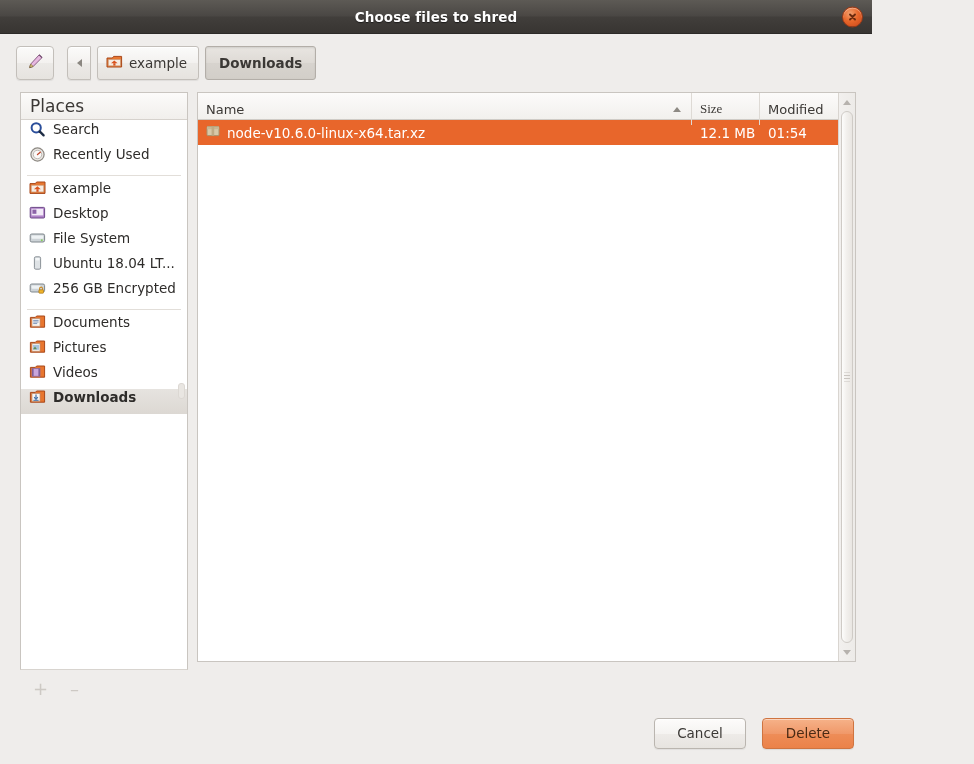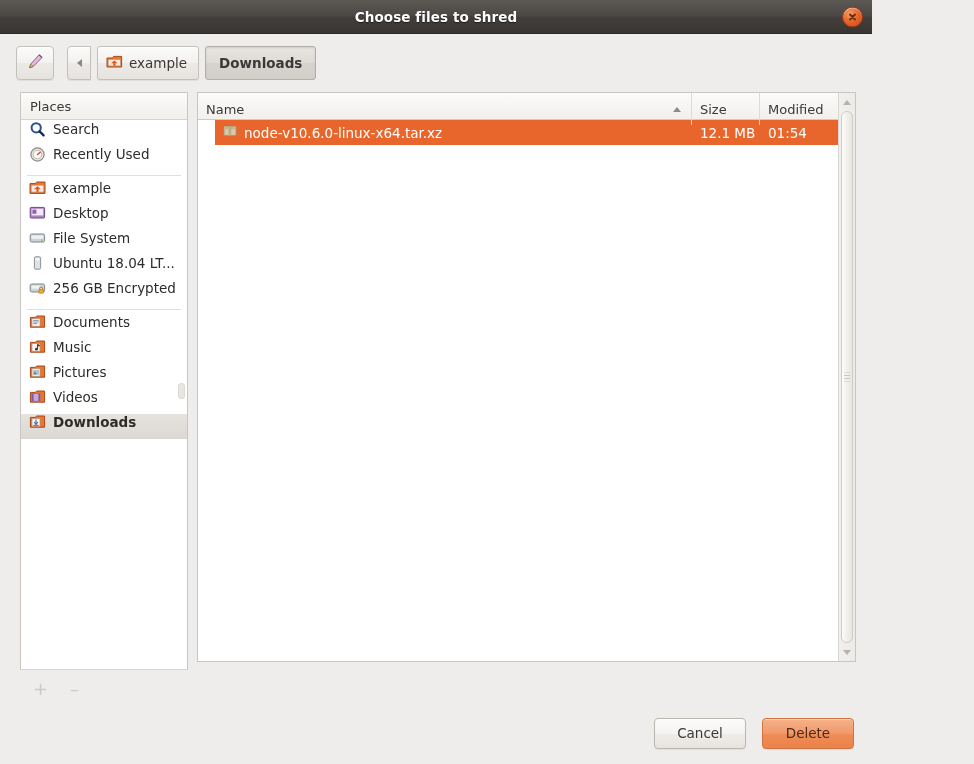--- a/index.html
+++ b/index.html
@@ -114,21 +114,21 @@
     position: relative;
     overflow: hidden;
     min-height: 0;
   }
   .sb-header {
     height: 27px;
     background: linear-gradient(to bottom, #fcfbfa 0%, #f1efec 100%);
     border-bottom: 1px solid #d6d2cd;
     display: flex; align-items: center;
     padding-left: 9px;
-    font-size: 13px;
+    font-size: 17px;
     color: #3b3835;
   }
   .sb-list { padding-top: 1px; }
   .sb-item {
     height: 25px;
     display: flex; align-items: flex-start;
     padding-left: 8px;
     gap: 7px;
     font-size: 13.5px;
     color: #2e2c2a;
@@ -201,31 +201,31 @@
   .col {
     display: flex; align-items: center;
     font-size: 13px;
     color: #3b3835;
     padding: 16px 8px;
     cursor: pointer;
     border-right: 1px solid #dedad5;
     position: relative;
   }
   .col.name { flex: 1 1 auto; min-width: 0; justify-content: space-between; }
-  .col.size { width: 68px; flex: 0 0 68px; }
+  .col.size { width: 68px; flex: 0 0 68px; font-family: Liberation Serif, serif; }
   .col.mod  { width: 78px; flex: 0 0 78px; border-right: none; }
   .sort-tri {
     width: 0; height: 0;
     border-left: 4px solid transparent;
     border-right: 4px solid transparent;
     border-bottom: 5px solid #8d8983;
     margin-right: 2px;
   }
 
-  .rows { flex: 1 1 auto; overflow: hidden; padding-left: 17px; }
+  .rows { flex: 1 1 auto; overflow: hidden; }
   .row {
     display: flex;
     height: 25px;
     align-items: center;
     font-size: 13.5px;
     color: #2e2c2a;
     cursor: pointer;
   }
   .row.selected { background: #e8662b; color: #ffffff; }
   .cell { padding: 0 8px; display: flex; align-items: center; gap: 7px; white-space: nowrap; overflow: hidden; }
@@ -446,31 +446,20 @@
             <span class="sb-icon">
               <svg width="17" height="16" viewBox="0 0 17 16">
                 <path d="M1.4 3.4 H6.4 L7.6 2 H15.6 V13.2 H1.4 Z" fill="#e8762f" stroke="#a8481a" stroke-width="1"></path>
                 <rect x="3" y="4.6" width="8" height="7.6" fill="#fbf6f1" stroke="#b9937a" stroke-width=".7"></rect>
                 <path d="M4.2 6.4 H9.6 M4.2 8 H9.6 M4.2 9.6 H8.2" stroke="#6d8ab5" stroke-width=".9"></path>
               </svg>
             </span>
             <span>Documents</span>
           </div>
 
-          <div class="sb-item">
-            <span class="sb-icon">
-              <svg width="17" height="16" viewBox="0 0 17 16">
-                <path d="M1.4 3.4 H6.4 L7.6 2 H15.6 V13.2 H1.4 Z" fill="#e8762f" stroke="#a8481a" stroke-width="1"></path>
-                <rect x="3" y="4.6" width="8" height="7.6" fill="#fbf6f1" stroke="#b9937a" stroke-width=".7"></rect>
-                <path d="M8.6 5.6 V10 M8.6 5.6 L10.4 6.2 V7 L8.6 6.4 Z" stroke="#3d3a36" stroke-width="1" fill="#3d3a36"></path>
-                <circle cx="7.4" cy="10.2" r="1.4" fill="#3d3a36"></circle>
-              </svg>
-            </span>
-            <span>Music</span>
-          </div>
 
           <div class="sb-item">
             <span class="sb-icon">
               <svg width="17" height="16" viewBox="0 0 17 16">
                 <path d="M1.4 3.4 H6.4 L7.6 2 H15.6 V13.2 H1.4 Z" fill="#e8762f" stroke="#a8481a" stroke-width="1"></path>
                 <rect x="3" y="4.6" width="8" height="7.6" fill="#fbf6f1" stroke="#b9937a" stroke-width=".7"></rect>
                 <rect x="4" y="5.8" width="6" height="5" fill="#a9c4dd"></rect>
                 <path d="M4 10.2 L6 7.6 L8 10.2 Z" fill="#5f8f5a"></path>
               </svg>
             </span>

